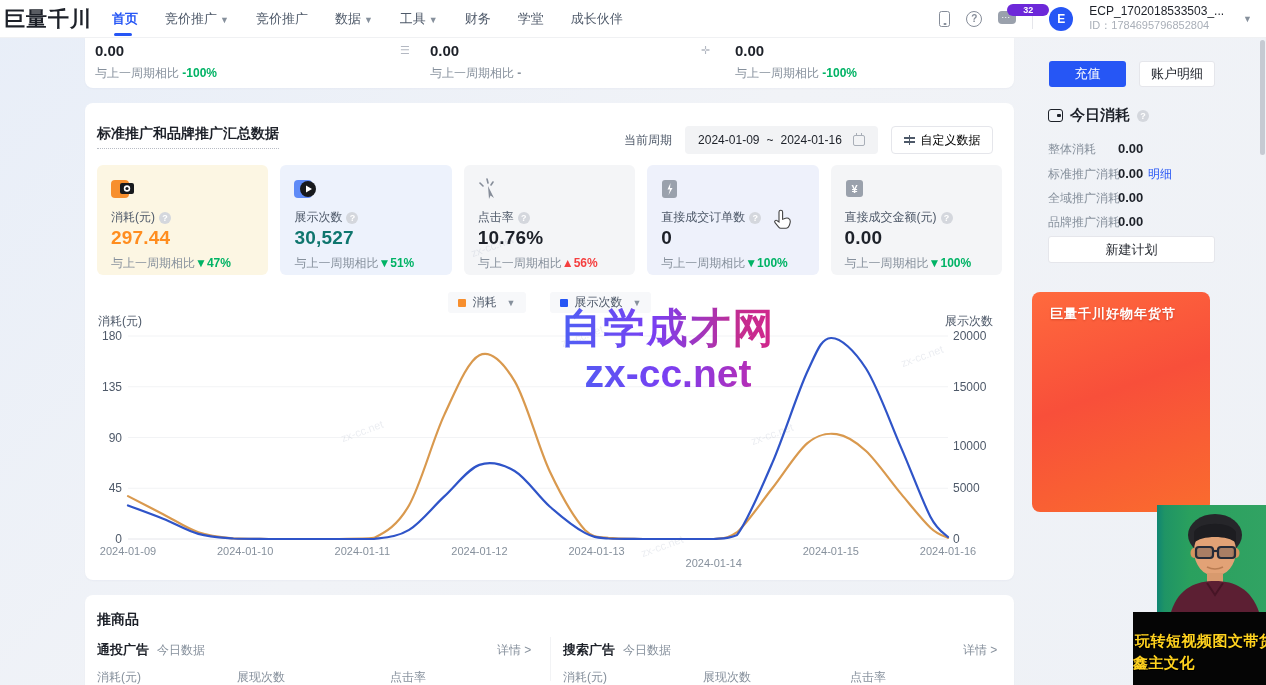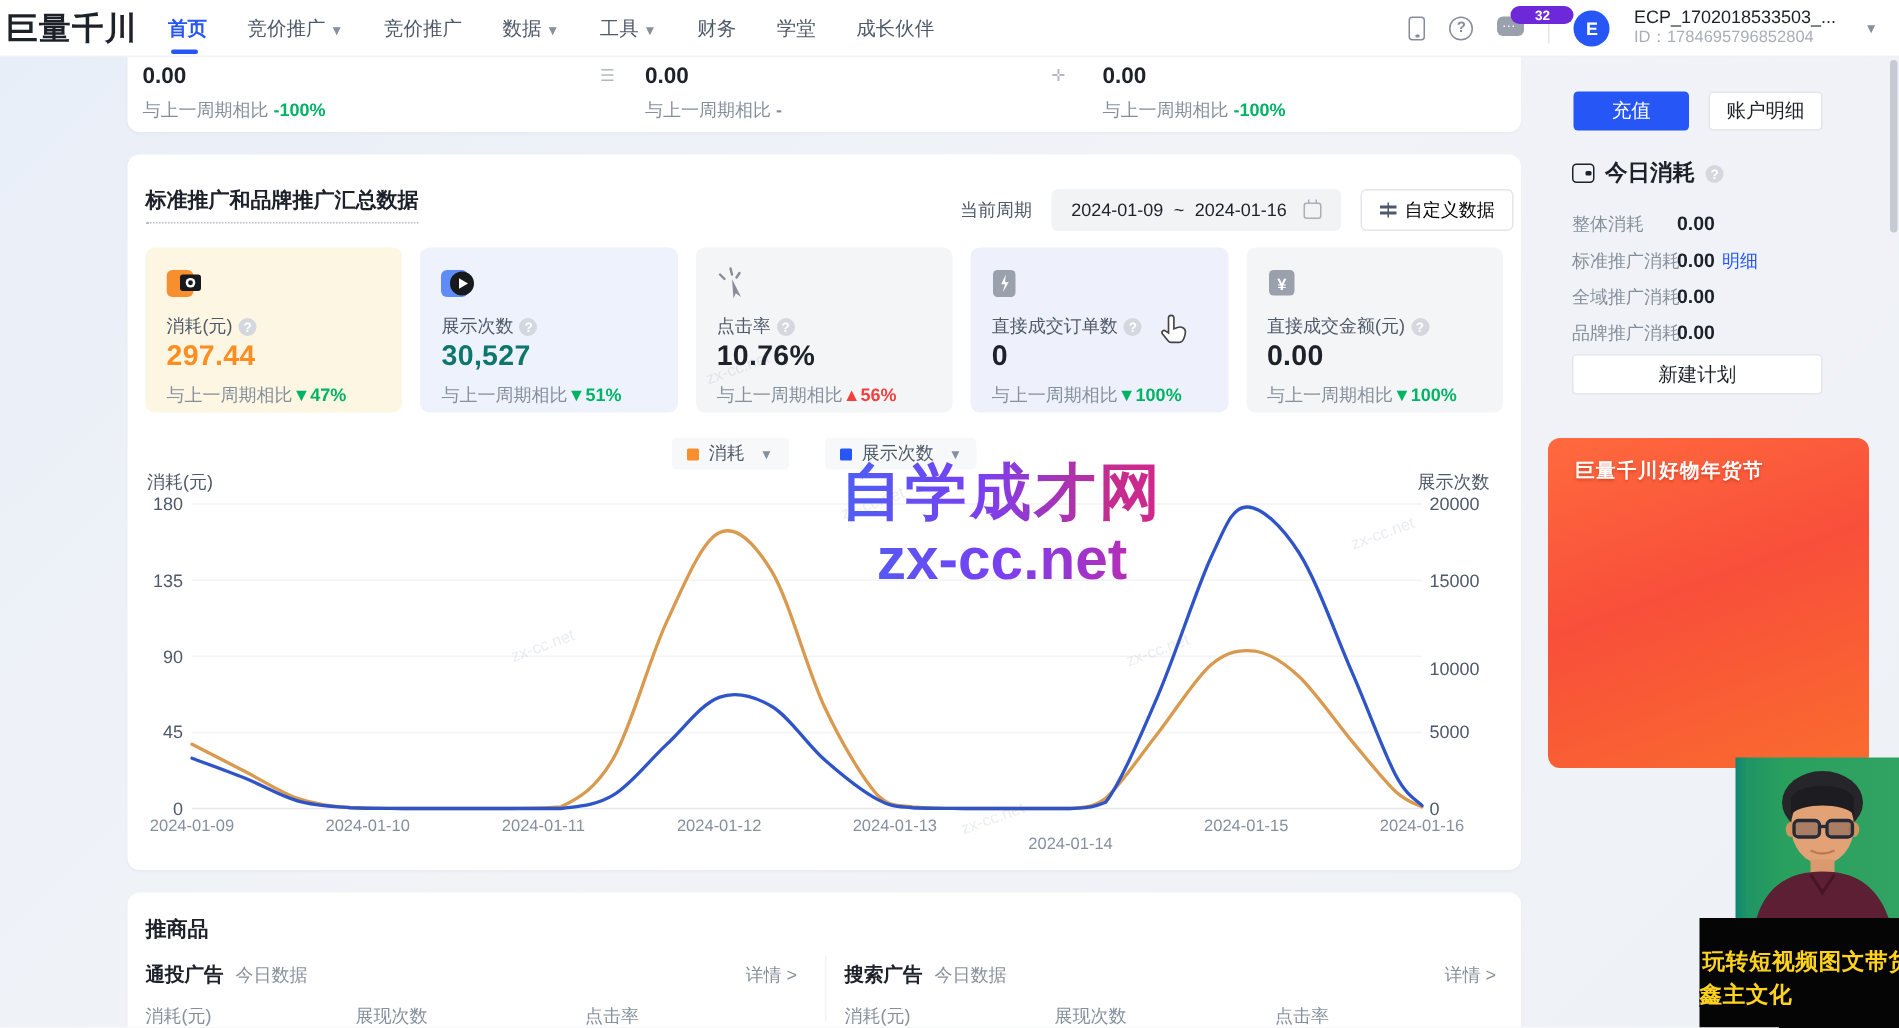--- a/index.html
+++ b/index.html
@@ -36,21 +36,21 @@
   .ov-val { position:absolute; top:4px; font-size:15px; font-weight:bold; }
   .ov-cmp { position:absolute; top:27px; font-size:12px; color:#86909c; white-space:nowrap; }
   .ov-ic  { position:absolute; top:6px; font-size:11px; color:#b3b8c2; }
   .green { color:#00b365; }
   .red { color:#f53f3f; }
   .muted { color:#86909c; }
 
   
   .card-main { top:103px; left:85px; width:929px; height:477px; }
   .sec-title { position:absolute; left:12px; top:22px; font-size:14px; font-weight:bold; border-bottom:1px dotted #b8bcc4; padding-bottom:5px; }
-  .period-row { position:absolute; top:23px; right:5px; display:flex; align-items:center; gap:13px; }
+  .period-row { position:absolute; top:23px; right:21px; display:flex; align-items:center; gap:13px; }
   .period-label { font-size:12px; color:#4e5969; }
   .datebox { width:193px; height:28px; background:#f2f3f5; border-radius:4px; display:flex; align-items:center; justify-content:center; gap:7px; font-size:12px; color:#1d2129; cursor:pointer; }
   .cal-ic { width:12px; height:11px; border:1.3px solid #a9afb8; border-radius:2px; position:relative; margin-left:4px; }
   .cal-ic::before { content:""; position:absolute; top:-3px; left:2px; width:1.5px; height:3px; background:#a9afb8; box-shadow:5px 0 0 #a9afb8; }
   .custom-btn { width:102px; height:28px; background:#fff; border:1px solid #e5e6eb; border-radius:4px; display:flex; align-items:center; justify-content:center; gap:6px; font-size:12px; cursor:pointer; }
   .filter-ic { width:11px; height:10px; position:relative; }
   .filter-ic::before { content:""; position:absolute; top:2px; left:0; width:11px; height:1.5px; background:#4e5969; box-shadow:0 4px 0 #4e5969; }
   .filter-ic::after { content:""; position:absolute; top:0; left:5px; width:1.5px; height:10px; background:#4e5969; }
 
   .stat-cards { position:absolute; left:12px; top:62px; width:905px; display:grid; grid-template-columns:repeat(5,1fr); gap:12px; }
@@ -94,21 +94,21 @@
   .today-head { position:absolute; left:1048px; top:106px; display:flex; align-items:center; gap:7px; }
   .wallet-ic { width:15px; height:13px; border:1.6px solid #1d2129; border-radius:3px; position:relative; }
   .wallet-ic::after { content:""; position:absolute; right:1px; top:3.5px; width:4px; height:3px; background:#1d2129; border-radius:1px; }
   .today-title { font-size:15px; font-weight:bold; }
   .today-row { position:absolute; left:1048px; width:166px; font-size:12px; color:#86909c; }
   .today-row b { position:absolute; left:70px; color:#1d2129; font-size:13px; }
   .today-row .link { position:absolute; left:100px; color:#2656f5; cursor:pointer; }
   .btn-newplan { position:absolute; left:1048px; top:236px; width:167px; height:27px; background:#fff; border:1px solid #e5e6eb; border-radius:3px; font-size:13px; color:#1d2129; cursor:pointer; }
 
   
-  .promo { position:absolute; left:1032px; top:292px; width:214px; height:220px; border-radius:8px; background:linear-gradient(160deg,#ff6a3d 0%,#f84f3a 45%,#fa6c2e 100%); overflow:hidden; z-index:10; }
+  .promo { position:absolute; left:1032px; top:292px; width:178px; height:220px; border-radius:8px; background:linear-gradient(160deg,#ff6a3d 0%,#f84f3a 45%,#fa6c2e 100%); overflow:hidden; z-index:10; }
   .promo-head { position:absolute; left:18px; top:13px; font-size:13px; font-weight:bold; color:#fff; letter-spacing:1px; text-shadow:0 1px 2px rgba(160,30,10,.4); }
   .promo-inner { position:absolute; left:8px; top:36px; width:183px; height:176px; border-radius:6px; background:linear-gradient(180deg,#fffdfb 0%,#fdeef3 85%); }
   .coin-line { position:absolute; left:10px; top:10px; font-size:13px; font-weight:bold; color:#432112; display:flex; align-items:center; gap:6px; }
   .coin { width:11px; height:11px; border-radius:50%; background:radial-gradient(circle at 35% 35%,#ffe08a,#f7b500); border:1px solid #e89c00; }
   .pink-box { position:absolute; left:30px; top:42px; width:127px; height:50px; border-radius:6px; background:linear-gradient(180deg,#fdeaf3,#f9dcea); text-align:center; }
   .prize { font-family:"Liberation Serif","DejaVu Serif",serif; font-style:italic; font-weight:bold; font-size:16px; color:#e0218a; margin-top:5px; }
   .rate { font-size:10px; color:#a98a9b; margin-top:2px; }
   .envelope { position:absolute; left:153px; top:40px; width:40px; height:52px; border-radius:8px; background:linear-gradient(180deg,#ff8a1e,#f5372f); box-shadow:0 2px 5px rgba(200,40,20,.4); text-align:center; }
   .envelope .pct { color:#fff; font-weight:bold; font-size:11px; margin-top:12px; }
   .envelope::after { content:""; position:absolute; left:50%; bottom:8px; transform:translateX(-50%); width:10px; height:10px; border-radius:50%; background:#ffc53d; border:2px solid #fff3; }

